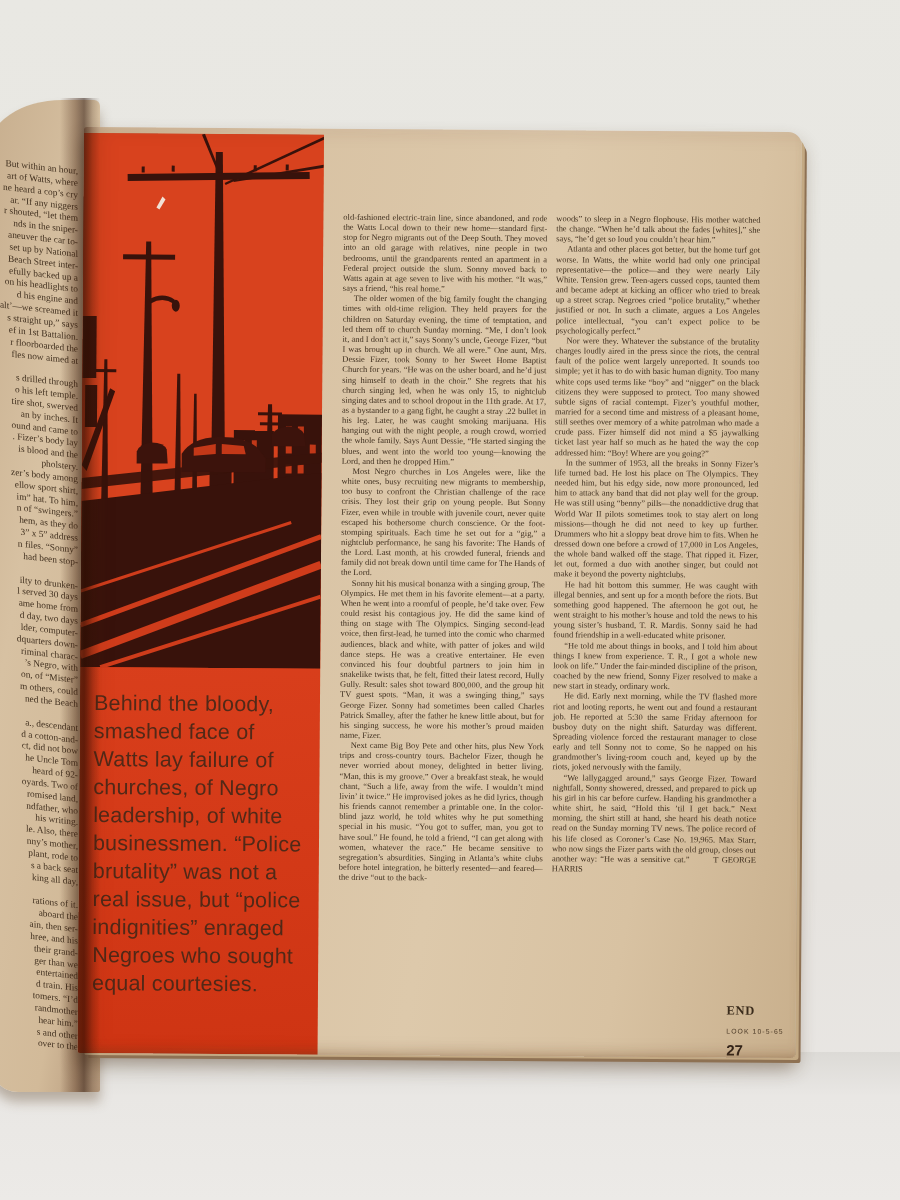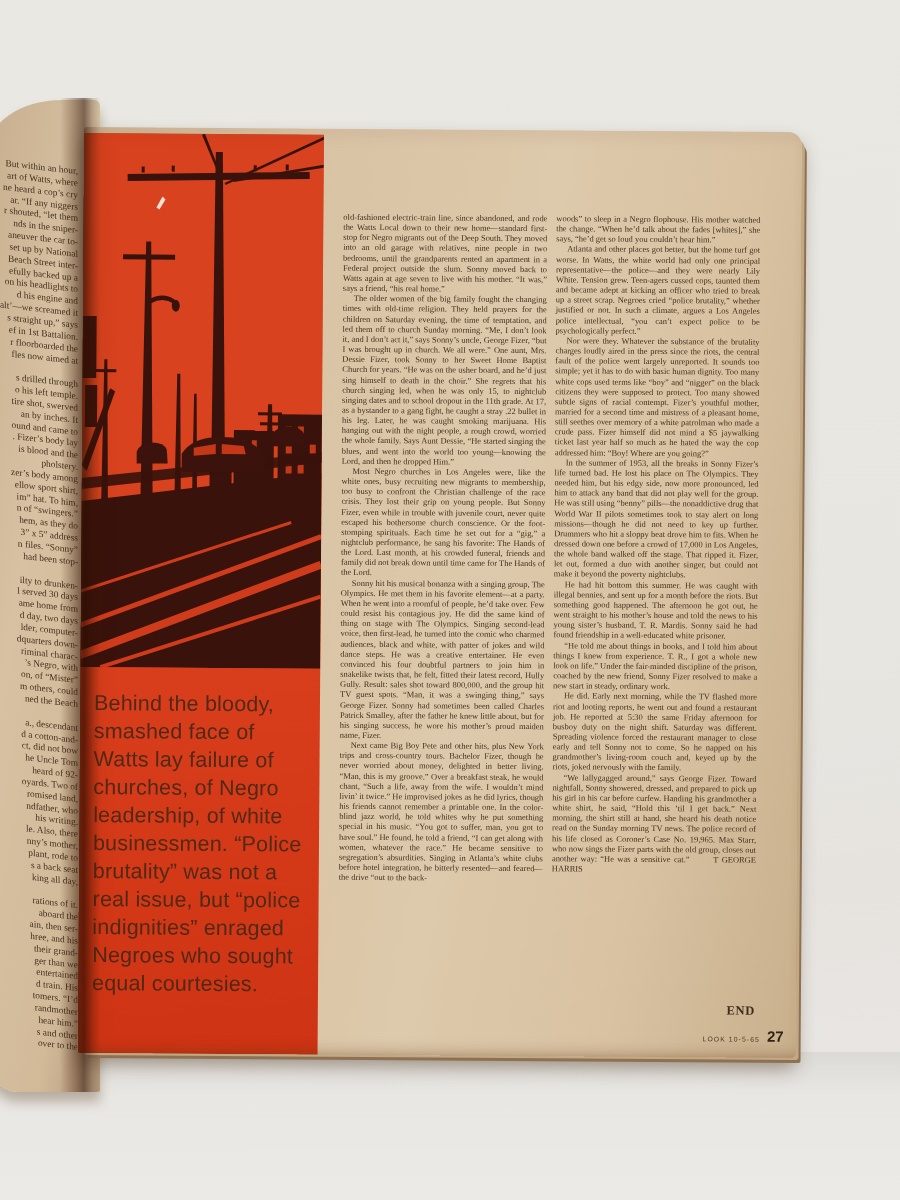--- a/index.html
+++ b/index.html
@@ -41,21 +41,21 @@
   .article-col{position:absolute;top:83px;width:204px;
     font-size:8.45px;line-height:10.15px;color:#3e2e1e;text-align:justify;z-index:2;}
   .col-1{left:260px;}
   .col-2{left:473px;}
   .article-col p{margin:0;text-indent:11px;}
   .article-col p:first-child{text-indent:0;}
 
   .end-marker{position:absolute;left:473px;top:872px;width:204px;text-align:right;z-index:2;
     font-family:"Liberation Serif",serif;font-weight:bold;font-size:12.5px;
     letter-spacing:.6px;color:#3a2b1b;}
-  .footer{position:absolute;right:12px;top:896px;display:flex;align-items:baseline;gap:7px;z-index:2;}
+  .footer{position:absolute;right:12px;top:896px;display:flex;align-items:baseline;gap:7px;z-index:2;flex-direction:column;}
   .footer-issue{font-family:"Liberation Sans",sans-serif;font-size:6.8px;letter-spacing:1.1px;color:#4b3926;}
   .footer-page{font-family:"Liberation Sans",sans-serif;font-weight:700;font-size:15px;color:#32241a;}
 
   
   .fold-shadow{position:absolute;left:60px;top:98px;width:40px;height:994px;z-index:4;pointer-events:none;
     background:linear-gradient(90deg,rgba(60,25,8,0) 0%,rgba(60,25,8,.34) 38%,rgba(34,10,2,.5) 60%,rgba(34,10,2,.16) 82%,rgba(0,0,0,0) 100%);}
 </style>
 </head>
 <body>
 

